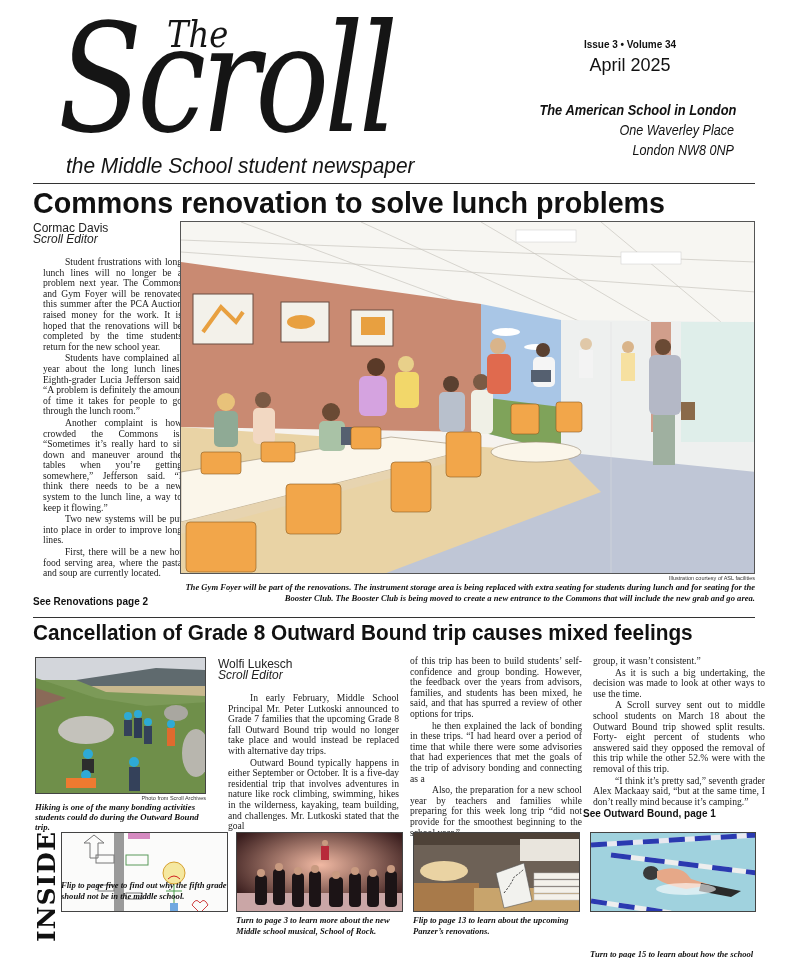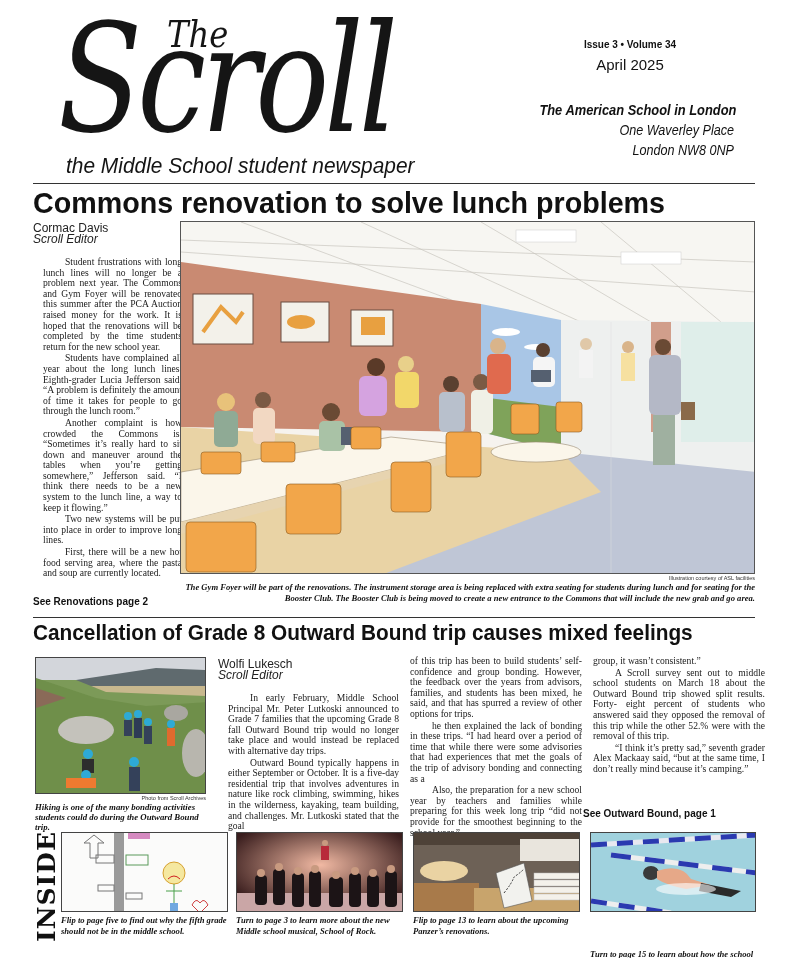--- a/index.html
+++ b/index.html
@@ -24,21 +24,21 @@
     position: absolute; left: 66px; top: 153px;
     font-family: "Liberation Sans", sans-serif; font-style: italic;
     font-size: 22px; line-height: 26px; color: #151515;
     transform: scaleX(0.95); transform-origin: left top; white-space: nowrap;
   }
   .issue-block {
     position: absolute; left: 540px; top: 36px; width: 180px; text-align: center;
     font-family: "Liberation Sans", sans-serif;
   }
   .issue-line { font-weight: bold; font-size: 10px; line-height: 18px; }
-  .date-line { font-size: 15px; line-height: 22px; }
+  .date-line { font-size: 18px; line-height: 22px; }
   .address-block {
     position: absolute; left: 506px; top: 100px; width: 240px; text-align: right;
     font-family: "Liberation Sans", sans-serif; font-style: italic;
   }
   .school-name { font-weight: bold; font-size: 14px; line-height: 20px; transform: scaleX(0.92); }
   .address-line { font-size: 14px; line-height: 20px; transform: scaleX(0.9); }
 
   .rule { position: absolute; left: 33px; width: 722px; height: 1px; background: #333; }
 
   
@@ -266,20 +266,21 @@
   <p>In early February, Middle School Principal Mr. Peter Lutkoski announced to Grade 7 families that the upcoming Grade 8 fall Outward Bound trip would no longer take place and would instead be replaced with alternative day trips.</p>
   <p>Outward Bound typically happens in either September or October. It is a five-day residential trip that involves adventures in nature like rock climbing, swimming, hikes in the wilderness, kayaking, team building, and challenges. Mr. Lutkoski stated that the goal</p>
 </div>
 <div class="body-col" style="left:400px; top:656px; width:172px;">
   <p class="noindent">of this trip has been to build students’ self-confidence and group bonding. However, the feedback over the years from advisors, families, and students has been mixed, he said, and that has spurred a review of other options for trips.</p>
   <p>he then explained the lack of bonding in these trips. “I had heard over a period of time that while there were some advisories that had experiences that met the goals of the trip of advisory bonding and connecting as a</p>
   <p>Also, the preparation for a new school year by teachers and families while preparing for this week long trip “did not provide for the smoothest beginning to the school year.”</p>
 </div>
 <div class="body-col" style="left:583px; top:656px; width:172px;">
   <p class="noindent">group, it wasn’t consistent.”</p>
+  <p>As it is such a big undertaking, the decision was made to look at other ways to use the time.</p>
   <p>A Scroll survey sent out to middle school students on March 18 about the Outward Bound trip showed split results. Forty- eight percent of students who answered said they opposed the removal of this trip while the other 52.% were with the removal of this trip.</p>
   <p>“I think it’s pretty sad,” seventh grader Alex Mackaay said, “but at the same time, I don’t really mind because it’s camping.”</p>
 </div>
 <div class="jump" style="left:583px; top:808px;">See Outward Bound, page 1</div>
 
 <div class="inside-label">INSIDE</div>
 
 <div class="photo" style="left:61px; top:832px; width:167px; height:80px;">
   <svg width="167" height="80" viewBox="0 0 167 80">
     <rect width="167" height="80" fill="#fbfbfa"></rect>
@@ -291,21 +292,21 @@
     <rect x="36" y="52" width="16" height="6" fill="none" stroke="#777"></rect>
     <rect x="64" y="60" width="16" height="6" fill="none" stroke="#777"></rect>
     <circle cx="112" cy="40" r="11" fill="#f5e8a0" stroke="#d6a030"></circle>
     <path d="M106,46 Q112,40 118,46" stroke="#d02020" fill="none"></path>
     <line x1="112" y1="51" x2="112" y2="70" stroke="#4aa04a"></line>
     <line x1="104" y1="58" x2="120" y2="58" stroke="#4aa04a"></line>
     <rect x="108" y="70" width="8" height="10" fill="#70a8e0"></rect>
     <path d="M130,72 Q134,64 138,70 Q142,64 146,72 L138,80 Z" fill="none" stroke="#d04040"></path>
   </svg>
 </div>
-<div class="caption" style="left:61px; top:915px; width:172px;">Flip to page five to find out why the fifth grade should not be in the middle school.</div>
+<div class="caption" style="left:61px; top:880px; width:172px;">Flip to page five to find out why the fifth grade should not be in the middle school.</div>
 
 <div class="photo" style="left:236px; top:832px; width:167px; height:80px;">
   <svg width="167" height="80" viewBox="0 0 167 80">
     <defs>
       <radialGradient id="stageglow" cx="0.5" cy="0.4" r="0.6">
         <stop offset="0" stop-color="#f1b9a3"></stop>
           <stop offset="1" stop-color="#3a1e1e"></stop>
       </radialGradient>
     </defs>
     <rect width="167" height="80" fill="url(#stageglow)"></rect>

